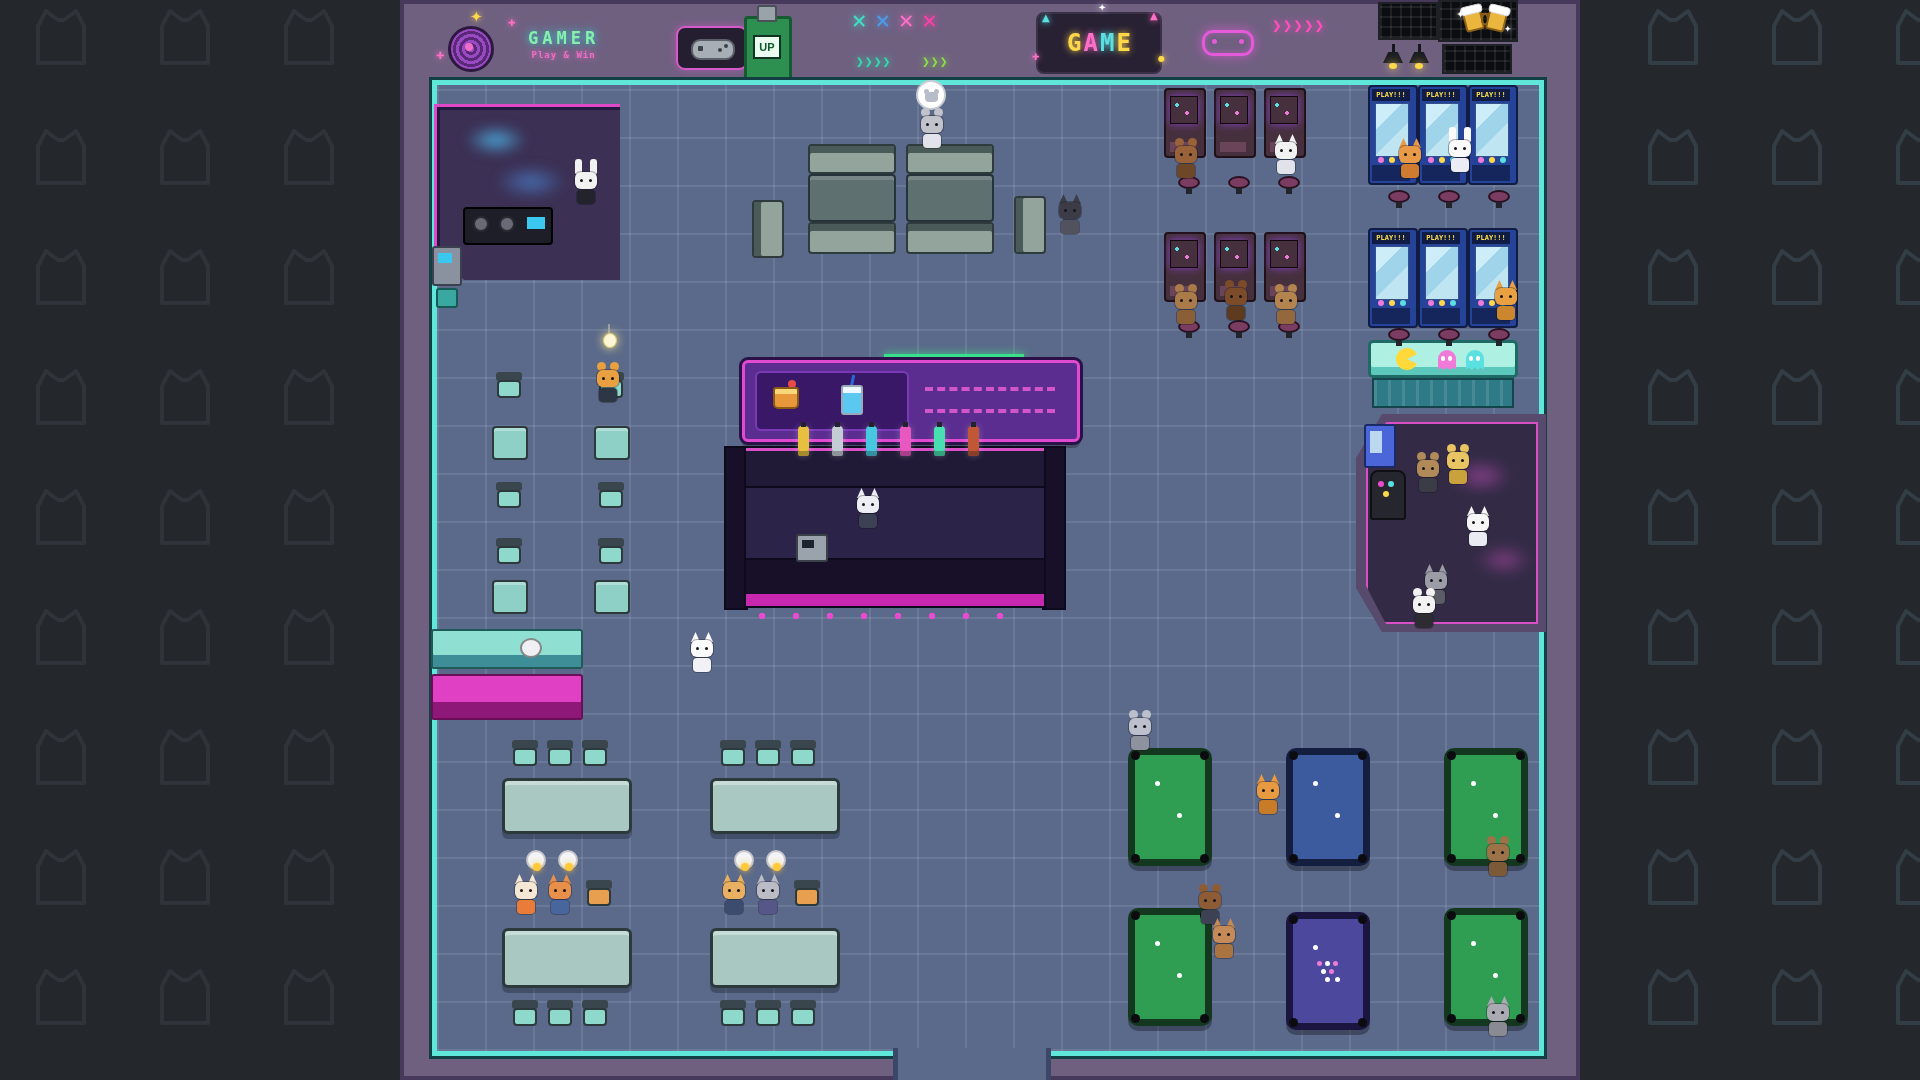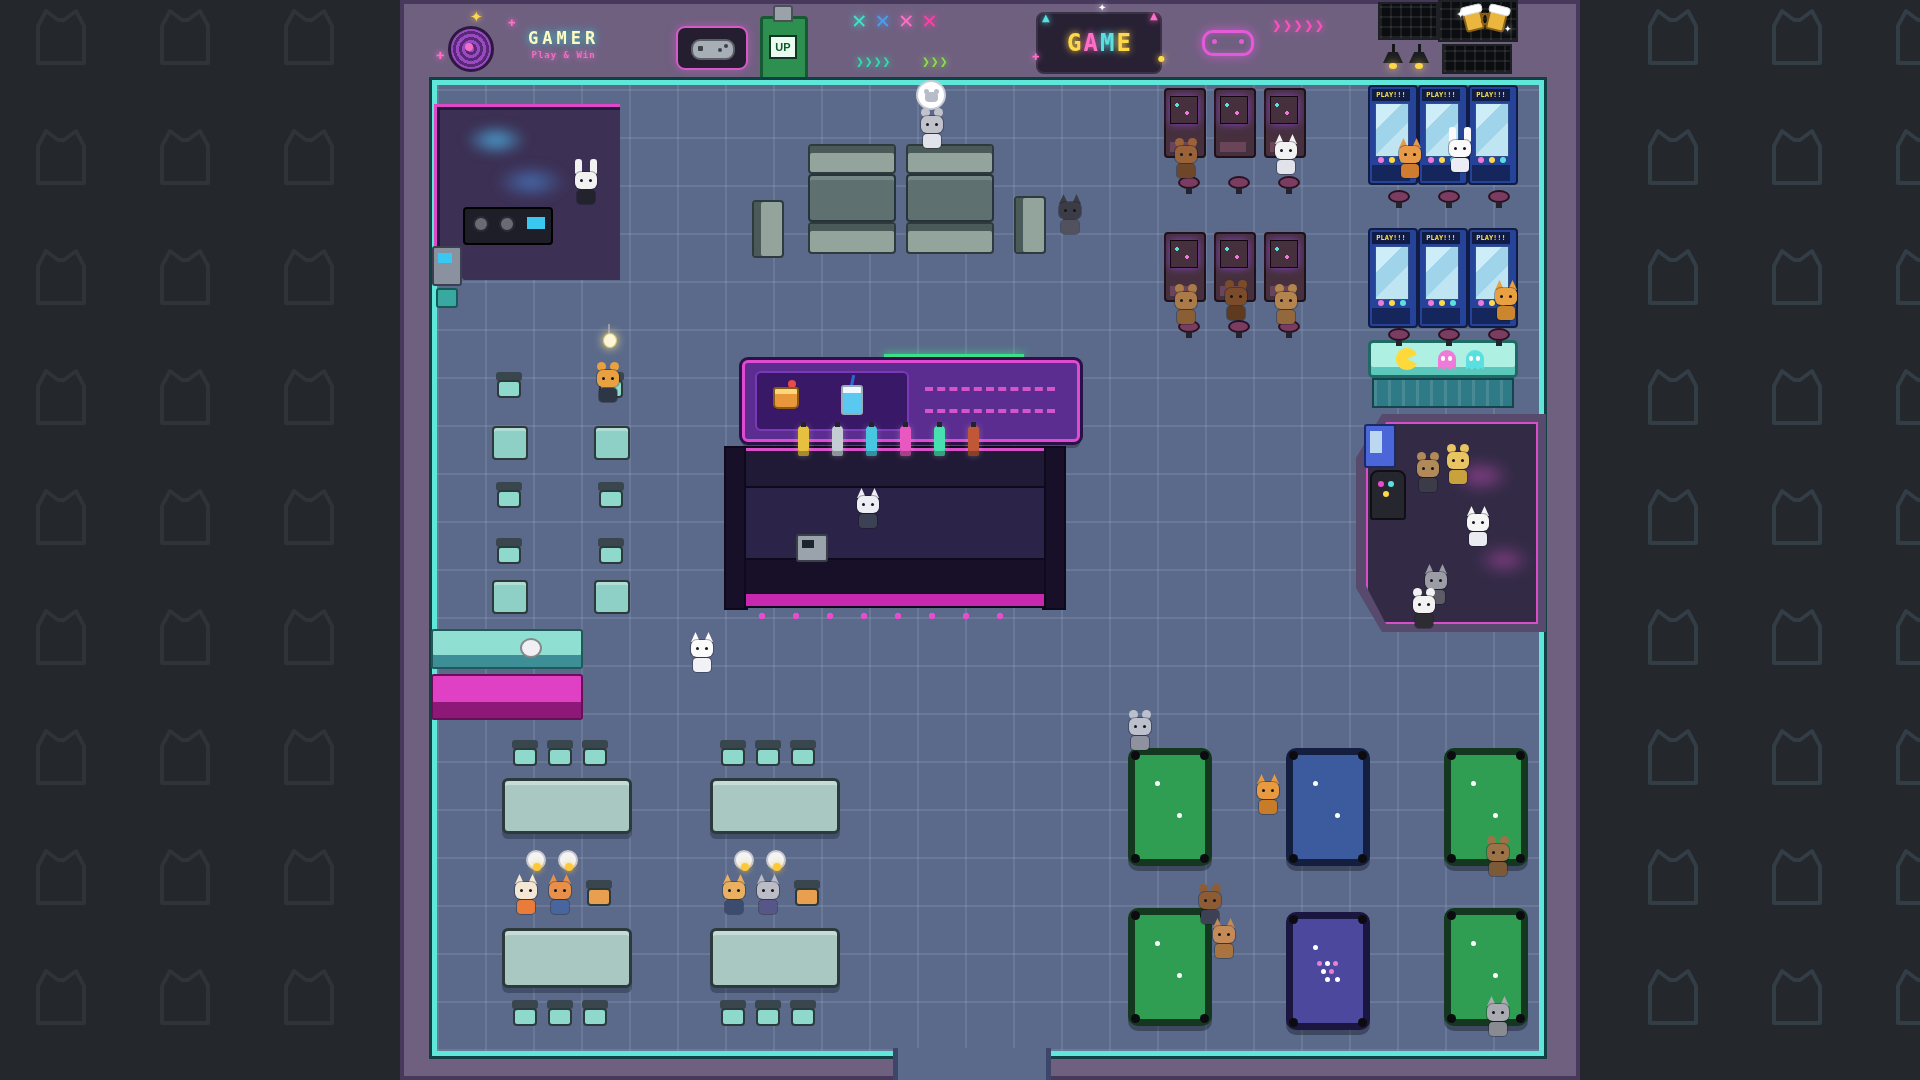--- a/index.html
+++ b/index.html
@@ -15,21 +15,21 @@
   #room{position:absolute;left:432px;top:80px;width:1112px;height:976px;background:#5b6a8a;
         border:5px solid #5fe8da;box-sizing:border-box;box-shadow:0 0 0 3px #123f44;
         background-image:
           repeating-linear-gradient(0deg,rgba(165,178,205,.20) 0 2px,transparent 2px 48px),
           repeating-linear-gradient(90deg,rgba(165,178,205,.20) 0 2px,transparent 2px 48px);}
 
   
   .vinyl{width:40px;height:40px;border-radius:50%;border:3px solid #2c1840;
          background:repeating-radial-gradient(circle,#9a4ac0 0 3px,#5a2878 3px 6px);}
   .vc{left:14px;top:14px;width:8px;height:8px;border-radius:50%;background:#f06ec8;}
-  .gtxt{font:bold 17px "DejaVu Sans Mono",monospace;color:#fef9c3;letter-spacing:4px;text-shadow:0 0 8px #2ad8d8;}
+  .gtxt{font:bold 17px "DejaVu Sans Mono",monospace;color:#86efac;letter-spacing:4px;text-shadow:0 0 8px #2ad8d8;}
   .gsub{font:bold 9px "DejaVu Sans Mono",monospace;color:#f06ec8;text-align:center;letter-spacing:1px;
         text-shadow:0 0 6px #f06ec8;margin-top:2px;}
   .fpad{width:68px;height:40px;border:2px solid #d45bc8;border-radius:9px;background:#241e30;
         box-shadow:0 0 10px rgba(220,90,200,.5);}
   .gpb{position:absolute;left:13px;top:11px;width:40px;height:17px;background:#a8aeb6;border-radius:9px;border:2px solid #5a6068;}
   .dotL{left:5px;top:5px;width:5px;height:5px;background:#3c4248;border-radius:1px;}
   .dotR{right:5px;top:3px;width:4px;height:4px;background:#3c4248;border-radius:50%;box-shadow:-6px 4px 0 #3c4248;}
   .upm{width:42px;height:64px;background:#2e9050;border:3px solid #155a30;border-radius:4px;}
   .upscr{position:absolute;left:6px;top:16px;width:24px;height:20px;background:#eafcf0;color:#0e5a2a;
          font:bold 11px "Liberation Sans",sans-serif;text-align:center;line-height:20px;border:2px solid #113322;}
@@ -628,21 +628,21 @@
   <div class="e" style="left:528px;top:28px">
     <div class="gtxt">GAMER</div>
     <div class="gsub">Play &amp; Win</div>
   </div>
   <div class="e fpad" style="left:676px;top:26px">
     <div class="gpb">
         <i class="dotL"></i>
         <i class="dotR"></i>
       </div>
   </div>
-  <div class="e upm" style="left:760px;top:16px">
+  <div class="e upm" style="left:744px;top:16px">
     <div class="uprobot"></div>
     <div class="upscr">UP</div>
   </div>
   <div id="xrow" class="e" style="left:852px;top:6px">
       <span class="xs" style="color: rgb(63, 226, 201);">✕</span>
       <span class="xs" style="color: rgb(74, 158, 240);">✕</span>
       <span class="xs" style="color: rgb(255, 110, 199);">✕</span>
       <span class="xs" style="color: rgb(255, 63, 168);">✕</span>
     </div>
   <div id="gamesign" class="e" style="left:1036px;top:12px">

